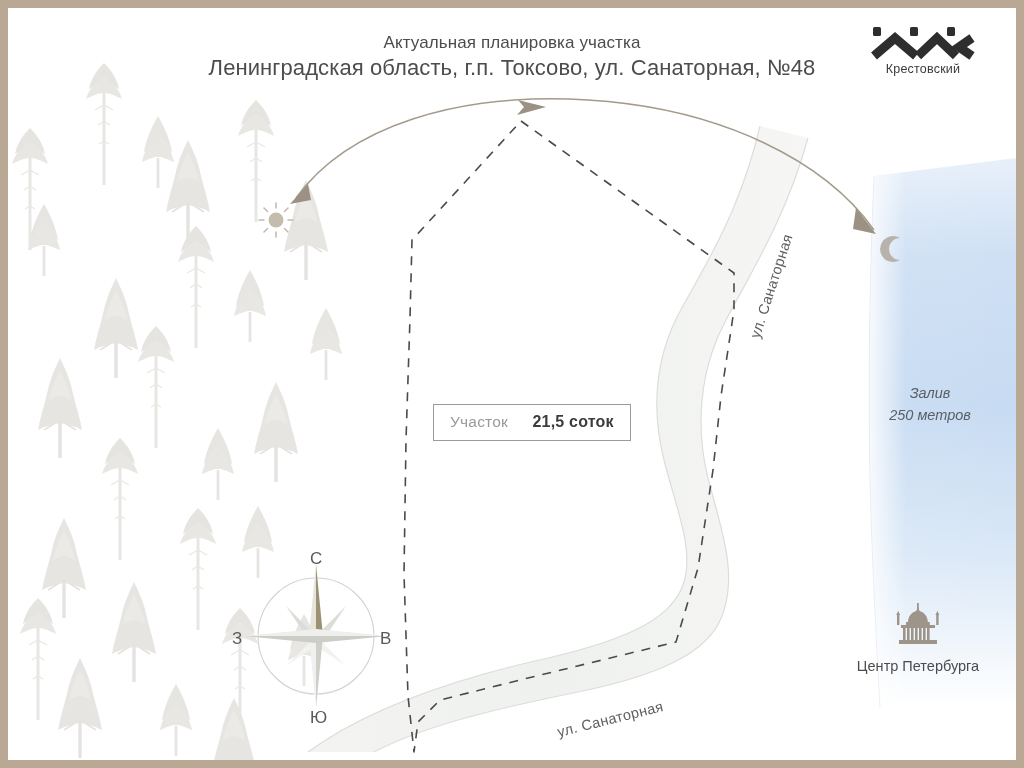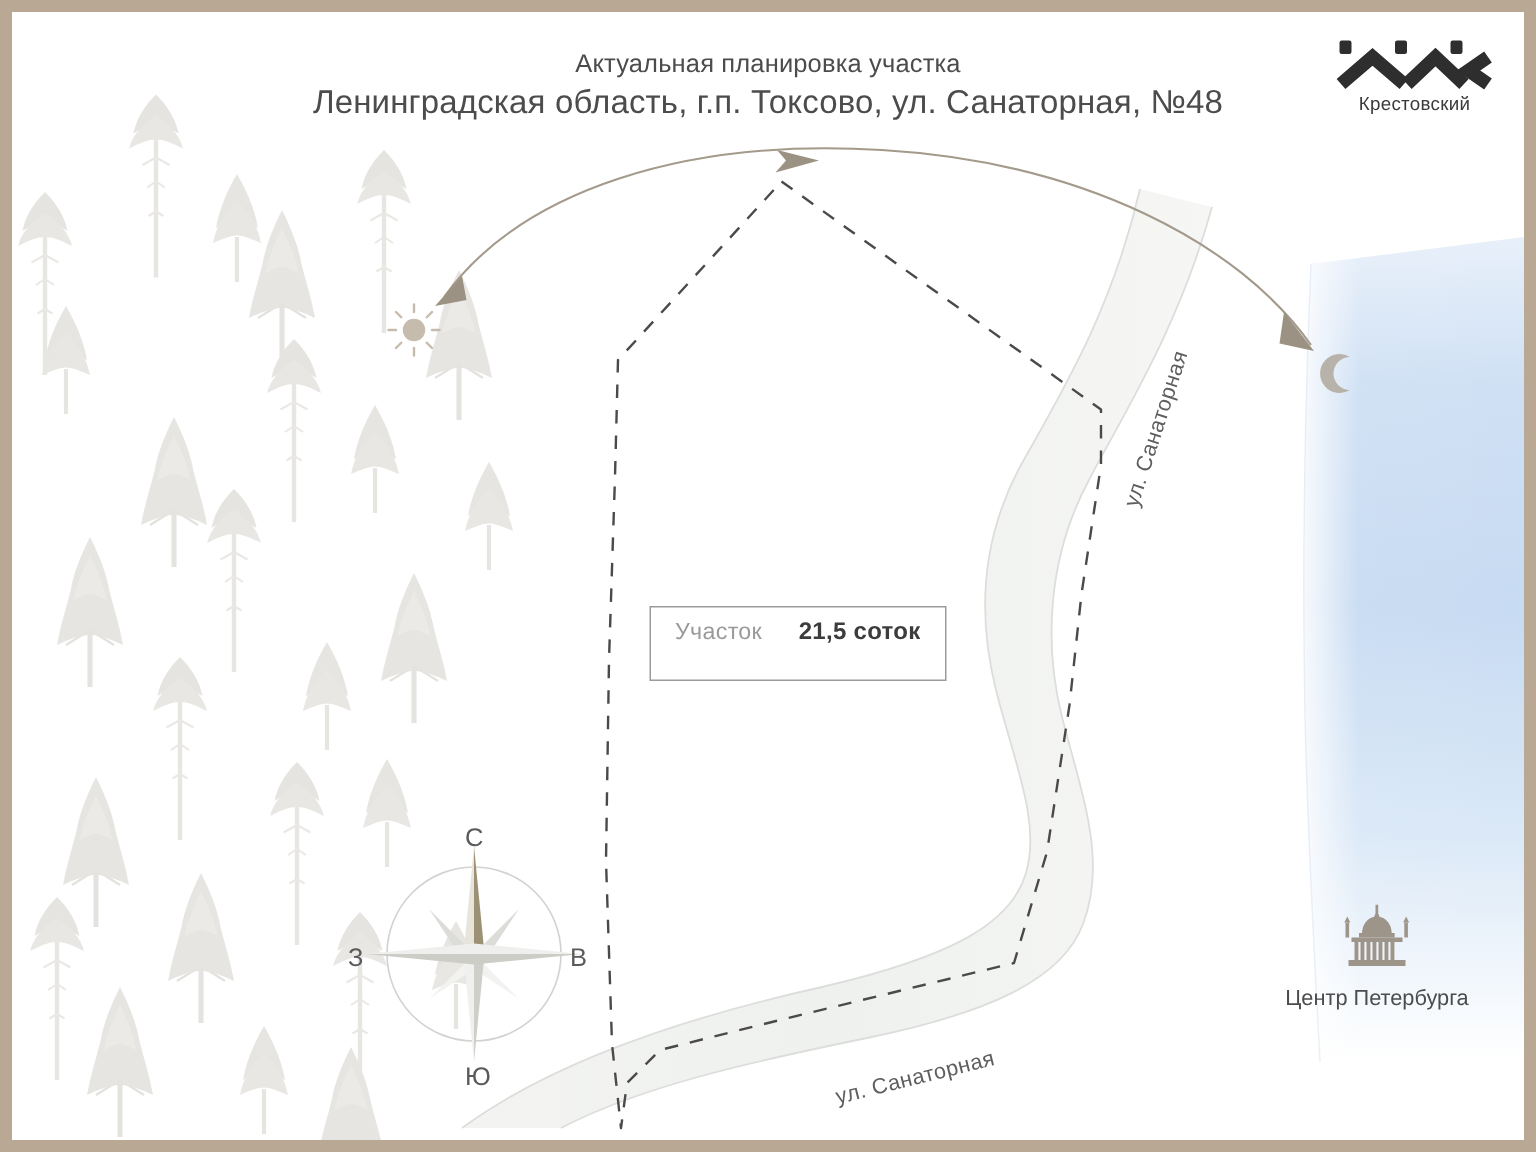--- a/index.html
+++ b/index.html
@@ -54,41 +54,41 @@
     display: block;
     font-size: 22px;
     color: #4c4c4c;
     line-height: 25px;
     letter-spacing: 0.1px;
   }
 
   
   .logo-block {
     position: absolute;
-    right: 10px;
+    right: 30px;
     top: 18px;
     width: 126px;
     text-align: center;
     z-index: 45;
   }
   .logo-mark { display: block; margin: 0 auto; }
   .logo-name {
     display: block;
     margin-top: 2px;
     font-size: 12.5px;
     color: #3a3a3a;
     letter-spacing: 0.2px;
   }
 
   
   .plot-label-box {
     position: absolute;
     left: 425px;
     top: 396px;
-    padding: 8px 16px 22px 16px;
+    padding: 8px 16px 9px 16px;
     background: #ffffff;
     border: 1px solid #9b9b9b;
     z-index: 50;
     white-space: nowrap;
   }
   .plot-label-key {
     font-size: 15.5px;
     color: #9a9a9a;
     letter-spacing: 0.2px;
   }
@@ -395,20 +395,22 @@
     </svg>
     <span class="logo-name">Крестовский</span>
   </div>
 
   <div class="plot-label-box">
     <span class="plot-label-key">Участок</span>
     <span class="plot-label-value">21,5 соток</span>
   </div>
 
   <div class="bay-label">
+    <span>Залив</span>
+    <span>250 метров</span>
   </div>
 
   <div class="poi-block">
     <svg class="poi-icon" width="46" height="42" viewBox="0 0 46 42">
       <g fill="#9d9589">
         <rect x="22" y="0" width="1.8" height="6"></rect>
         <path d="M22.9,4 L25.5,10 L20.3,10 Z"></path>
         <path d="M22.9,8 C16.5,8 13,14 13,19 L32.8,19 C32.8,14 29.3,8 22.9,8 Z"></path>
         <rect x="11" y="19" width="23.8" height="3"></rect>
         <rect x="6" y="22" width="34" height="3"></rect>

